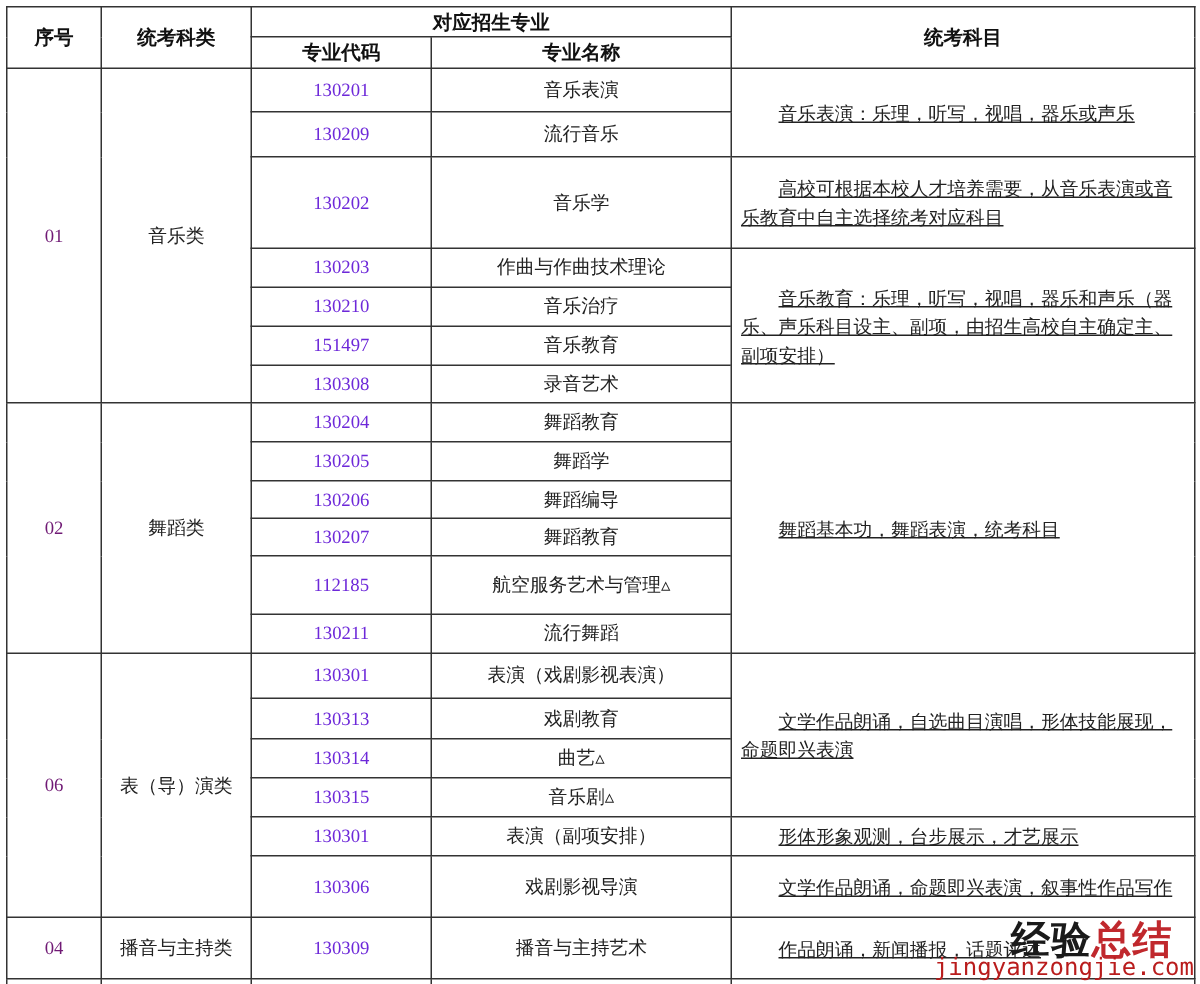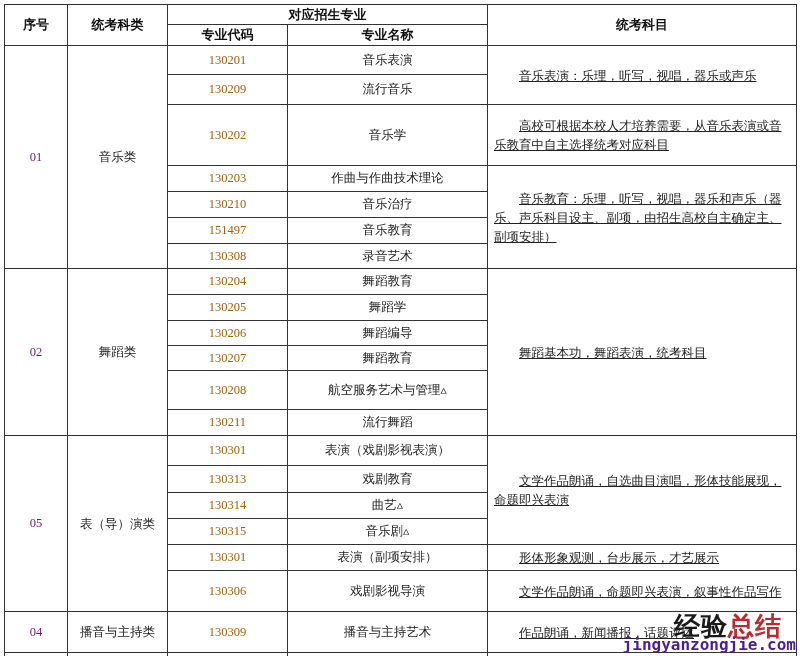--- a/index.html
+++ b/index.html
@@ -4,32 +4,32 @@
 <style>
   html, body { margin: 0; padding: 0; background: #ffffff; }
   body { width: 800px; height: 656px; overflow: hidden; position: relative;
          font-family: "DejaVu Sans", sans-serif; color: #222; }
   .page { position: absolute; left: 0; top: 0; width: 799px; height: 656px; }
   table.grid { position: absolute; left: 4px; top: 4px; border-collapse: collapse;
                table-layout: fixed; width: 792px; }
   table.grid td, table.grid th { border: 1.2px solid #333; padding: 0; font-size: 12.5px;
                text-align: center; vertical-align: middle; overflow: hidden; }
   table.grid th { font-weight: bold; font-size: 13px; color: #111; }
-  .code { font-family: "Liberation Serif", serif; font-size: 13.5px; color: #a16207; }
+  .code { font-family: "Liberation Serif", serif; font-size: 13.5px; color: #6d28d9; }
   .seq { font-family: "Liberation Serif", serif; font-size: 13.5px; color: #701a75; }
   .subj { text-align: left !important; padding: 0 6px !important; line-height: 19px; text-decoration: underline; }
   .subj span { display: block; text-indent: 2em; }
   .cat { padding: 0 8px !important; line-height: 18px; }
   .watermark { position: absolute; left: 650px; top: 605px; width: 150px; height: 51px; }
   .wm-cn { position: absolute; right: 18px; top: 4px; font-size: 26px; font-weight: bold;
            letter-spacing: 1px; white-space: nowrap; }
   .wm-cn .a { color: #1a1a1a; }
   .wm-cn .b { color: #c0282d; }
-  .wm-url { position: absolute; right: 4px; top: 30px; font-size: 16px; font-weight: bold;
-            color: #4c1d95; font-family: "DejaVu Sans Mono", monospace; white-space: nowrap; }
+  .wm-url { position: absolute; right: 4px; top: 30px; font-size: 16px; font-weight: normal;
+            color: #b91c1c; font-family: "DejaVu Sans Mono", monospace; white-space: nowrap; }
 </style>
 </head>
 <body>
 
 <div class="page">
 <table class="grid">
   <colgroup>
     <col style="width:63px">
         <col style="width:100px">
         <col style="width:120px">
@@ -103,30 +103,30 @@
   </tr>
   <tr style="height:25px">
     <td class="code">130206</td>
     <td>舞蹈编导</td>
   </tr>
   <tr style="height:25px">
     <td class="code">130207</td>
     <td>舞蹈教育</td>
   </tr>
   <tr style="height:39px">
-    <td class="code">130208</td>
+    <td class="code">112185</td>
     <td>航空服务艺术与管理▵</td>
   </tr>
   <tr style="height:26px">
     <td class="code">130211</td>
     <td>流行舞蹈</td>
   </tr>
 
   <tr style="height:30px">
-    <td rowspan="6" class="seq">05</td>
+    <td rowspan="6" class="seq">06</td>
     <td rowspan="6" class="cat">表（导）演类</td>
     <td class="code">130301</td>
     <td>表演（戏剧影视表演）</td>
     <td rowspan="4" class="subj">
             <span>文学作品朗诵，自选曲目演唱，形体技能展现，命题即兴表演</span>
           </td>
   </tr>
   <tr style="height:27px">
     <td class="code">130313</td>
     <td>戏剧教育</td>

